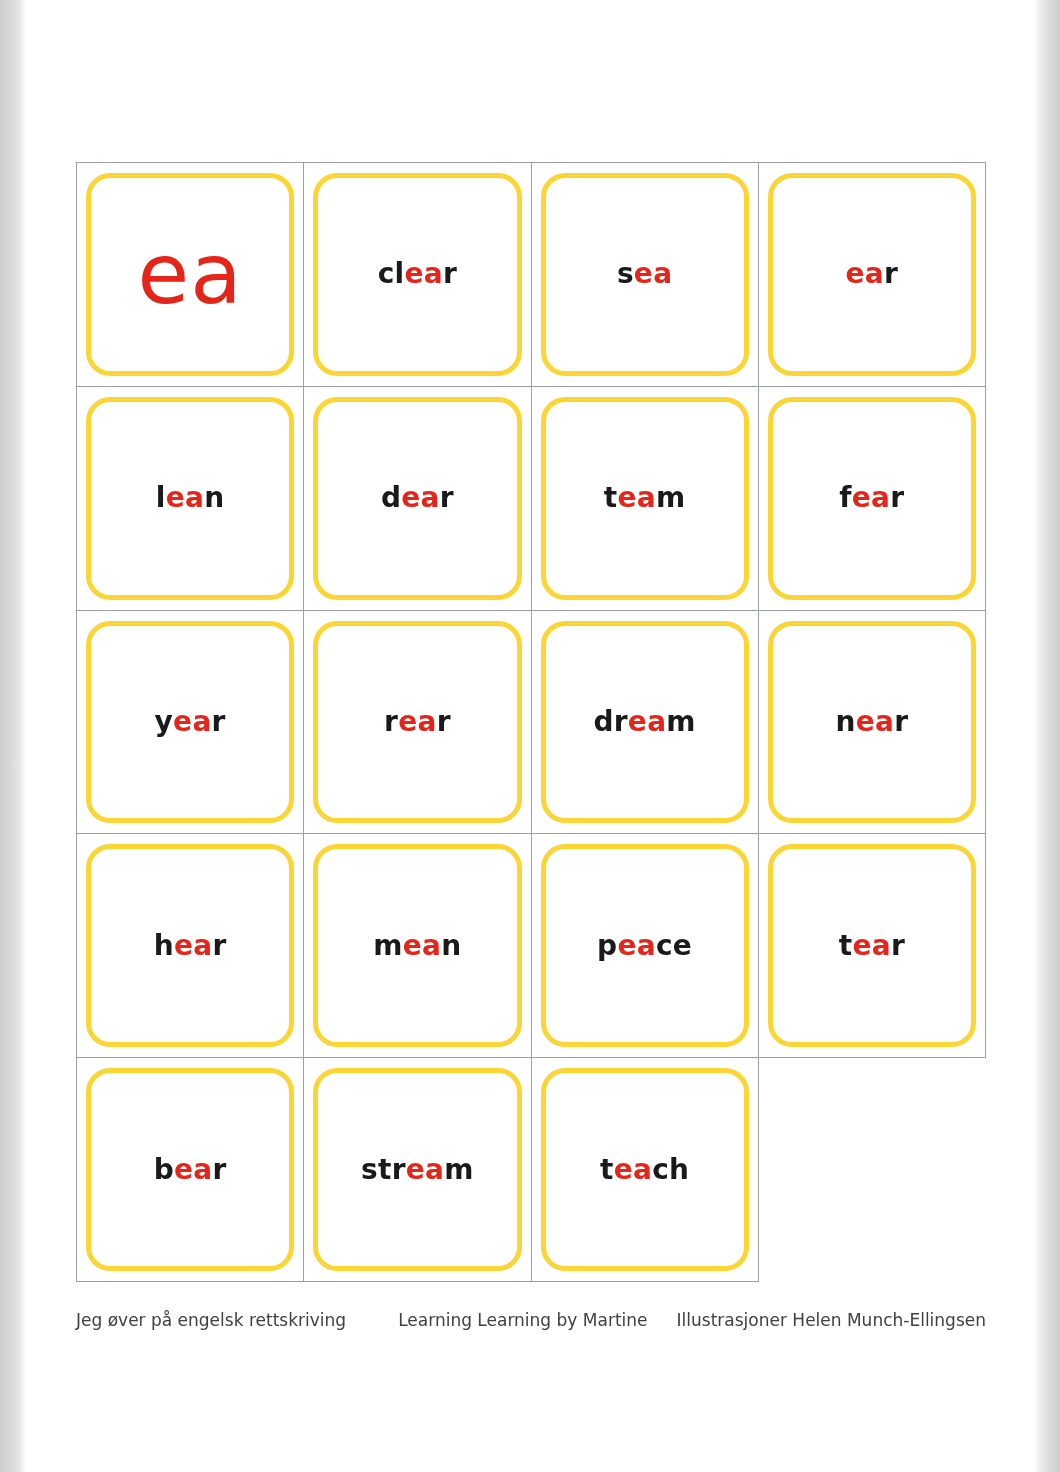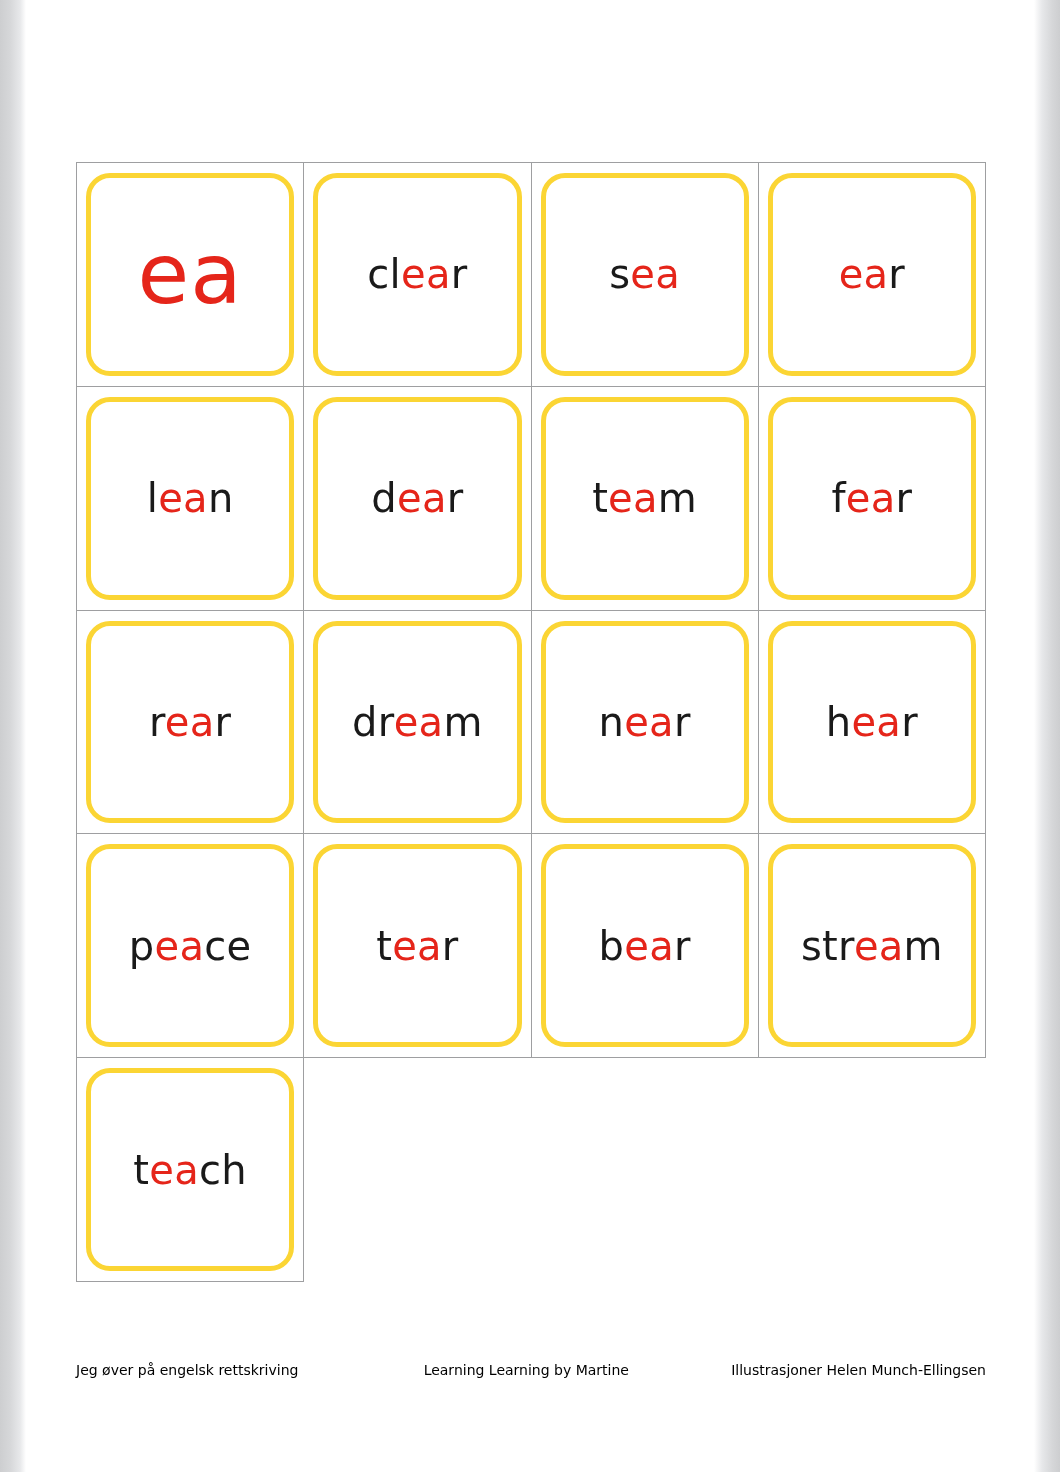--- a/index.html
+++ b/index.html
@@ -64,22 +64,22 @@
     border-radius: 24px;
     background: #ffffff;
     display: flex;
     align-items: center;
     justify-content: center;
     overflow: hidden;
   }
 
   .word {
     font-family: "DejaVu Sans", sans-serif;
-    font-size: 40px;
-    font-weight: 400;
+    font-size: 28px;
+    font-weight: 700;
     letter-spacing: 0.3px;
     line-height: 1;
     color: #1a1a1a;
     white-space: nowrap;
     text-align: center;
   }
 
   .word .hl { color: #e5251a; }
 
   
@@ -87,27 +87,27 @@
     font-size: 84px;
     font-weight: 500;
     color: #e5251a;
     letter-spacing: 1px;
   }
 
   
   .footer {
     position: absolute;
     left: 50px;
-    top: 1362px;
+    top: 1310px;
     width: 910px;
     display: flex;
     justify-content: space-between;
     align-items: baseline;
-    font-size: 14px;
-    color: #000000;
+    font-size: 17px;
+    color: #404040;
     font-family: "DejaVu Sans", sans-serif;
   }
   .footer span { white-space: nowrap; }
   .footer .f-mid { margin-left: 48px; }
   .footer .f-right { margin-left: 25px; }
 </style>
 </head>
 <body>
 
 <div class="viewer">
@@ -149,36 +149,46 @@
             <div class="word"><span>t</span><span class="hl">ea</span><span>m</span></div>
           </div>
         </div>
         <div class="cell">
           <div class="card">
             <div class="word"><span>f</span><span class="hl">ea</span><span>r</span></div>
           </div>
         </div>
         <div class="cell">
           <div class="card">
+            <div class="word"><span>y</span><span class="hl">ea</span><span>r</span></div>
+          </div>
+        </div>
+        <div class="cell">
+          <div class="card">
             <div class="word"><span>r</span><span class="hl">ea</span><span>r</span></div>
           </div>
         </div>
         <div class="cell">
           <div class="card">
             <div class="word"><span>dr</span><span class="hl">ea</span><span>m</span></div>
           </div>
         </div>
         <div class="cell">
           <div class="card">
             <div class="word"><span>n</span><span class="hl">ea</span><span>r</span></div>
           </div>
         </div>
         <div class="cell">
           <div class="card">
             <div class="word"><span>h</span><span class="hl">ea</span><span>r</span></div>
+          </div>
+        </div>
+        <div class="cell">
+          <div class="card">
+            <div class="word"><span>m</span><span class="hl">ea</span><span>n</span></div>
           </div>
         </div>
         <div class="cell">
           <div class="card">
             <div class="word"><span>p</span><span class="hl">ea</span><span>ce</span></div>
           </div>
         </div>
         <div class="cell">
           <div class="card">
             <div class="word"><span>t</span><span class="hl">ea</span><span>r</span></div>

